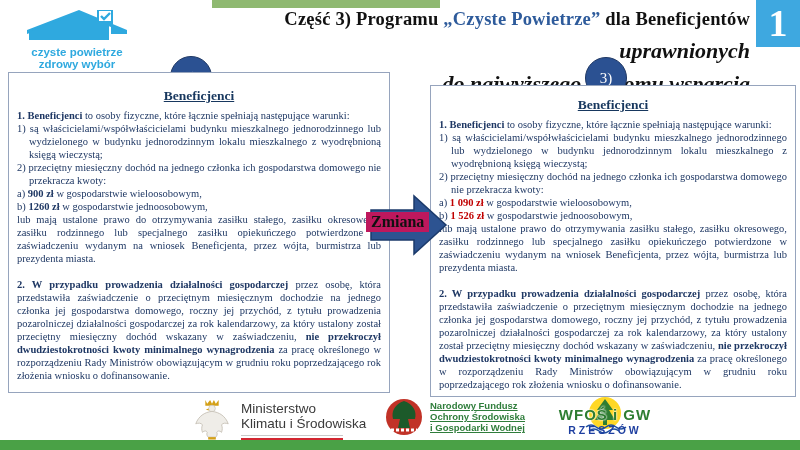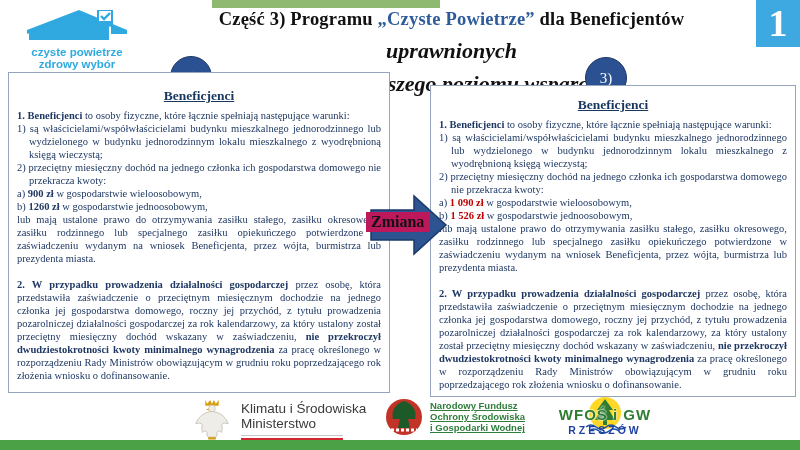--- a/index.html
+++ b/index.html
@@ -7,21 +7,21 @@
          font-family:"Liberation Serif","DejaVu Serif",serif;}
   
   .top-bar{position:absolute;left:212px;top:0;width:228px;height:8px;background:#8fb971;}
   .bottom-bar{position:absolute;left:0;top:440px;width:800px;height:10px;background:#4aa146;}
   
   .logo{position:absolute;left:18px;top:8px;width:118px;text-align:center;}
   .logo .ltxt{font-family:"Liberation Sans",sans-serif;font-weight:bold;font-size:11.5px;
               color:#2fa9df;line-height:1.05;}
   .logo .ltxt2{border-bottom:2px solid #2fa9df;display:inline-block;padding-bottom:10px;}
   
-  .title{position:absolute;left:139px;top:10px;width:625px;text-align:center;color:#111;
+  .title{position:absolute;left:125px;top:10px;width:625px;text-align:right;color:#111;
          font-weight:bold;line-height:1.0;}
   .t1{font-size:18.5px;letter-spacing:.2px;}
   .t1 .hl{color:#2e5b9b;}
   .t2,.t3{font-size:22px;margin-top:11px;font-style:italic;}
   
   .pagenum{position:absolute;left:756px;top:0;width:44px;height:47px;background:#3ea8e0;
            color:#fff;font-size:38px;font-weight:bold;text-align:center;line-height:47px;}
   
   .badge{position:absolute;width:40px;height:40px;border-radius:50%;background:#2b5192;
          border:1px solid #1f3864;color:#fff;font-size:15px;text-align:center;line-height:40px;}
@@ -127,22 +127,22 @@
 
     <div class="min">
       <svg width="40" height="42" viewBox="0 0 40 44">
         <polygon points="13,2 15,6 18,2 20,6 22,2 24,6 27,2 27,8 13,8" fill="#d4a017"></polygon>
         <circle cx="20" cy="11" r="3.5" fill="#efede8" stroke="#c9c4ba" stroke-width="0.8"></circle>
         <polygon points="16.5,11 13.5,12 16.5,13.2" fill="#d4a017"></polygon>
         <path d="M20,14 C12,15 6,19 3,27 C6,26 8,26 10,28 C9,31 9,33 10,36 C12,34 14,34 15,36 C14,38 15,40 16,41 L24,41 C25,40 26,38 25,36 C26,34 28,34 30,36 C31,33 31,31 30,28 C32,26 34,26 37,27 C34,19 28,15 20,14 Z" fill="#efede8" stroke="#c9c4ba" stroke-width="1"></path>
         <rect x="16" y="41" width="8" height="2.5" fill="#d4a017"></rect>
       </svg>
       <div class="txt">
+        <div>Ministerstwo</div>
         <div>Klimatu i Środowiska</div>
-        <div>Ministerstwo</div>
         <div class="flagbar">
             <div class="w"></div>
             <div class="r"></div>
           </div>
       </div>
     </div>
 
     <div class="nfos">
       <svg width="40" height="40" viewBox="0 0 40 40">
         <circle cx="20" cy="20" r="18" fill="#c13227"></circle>

